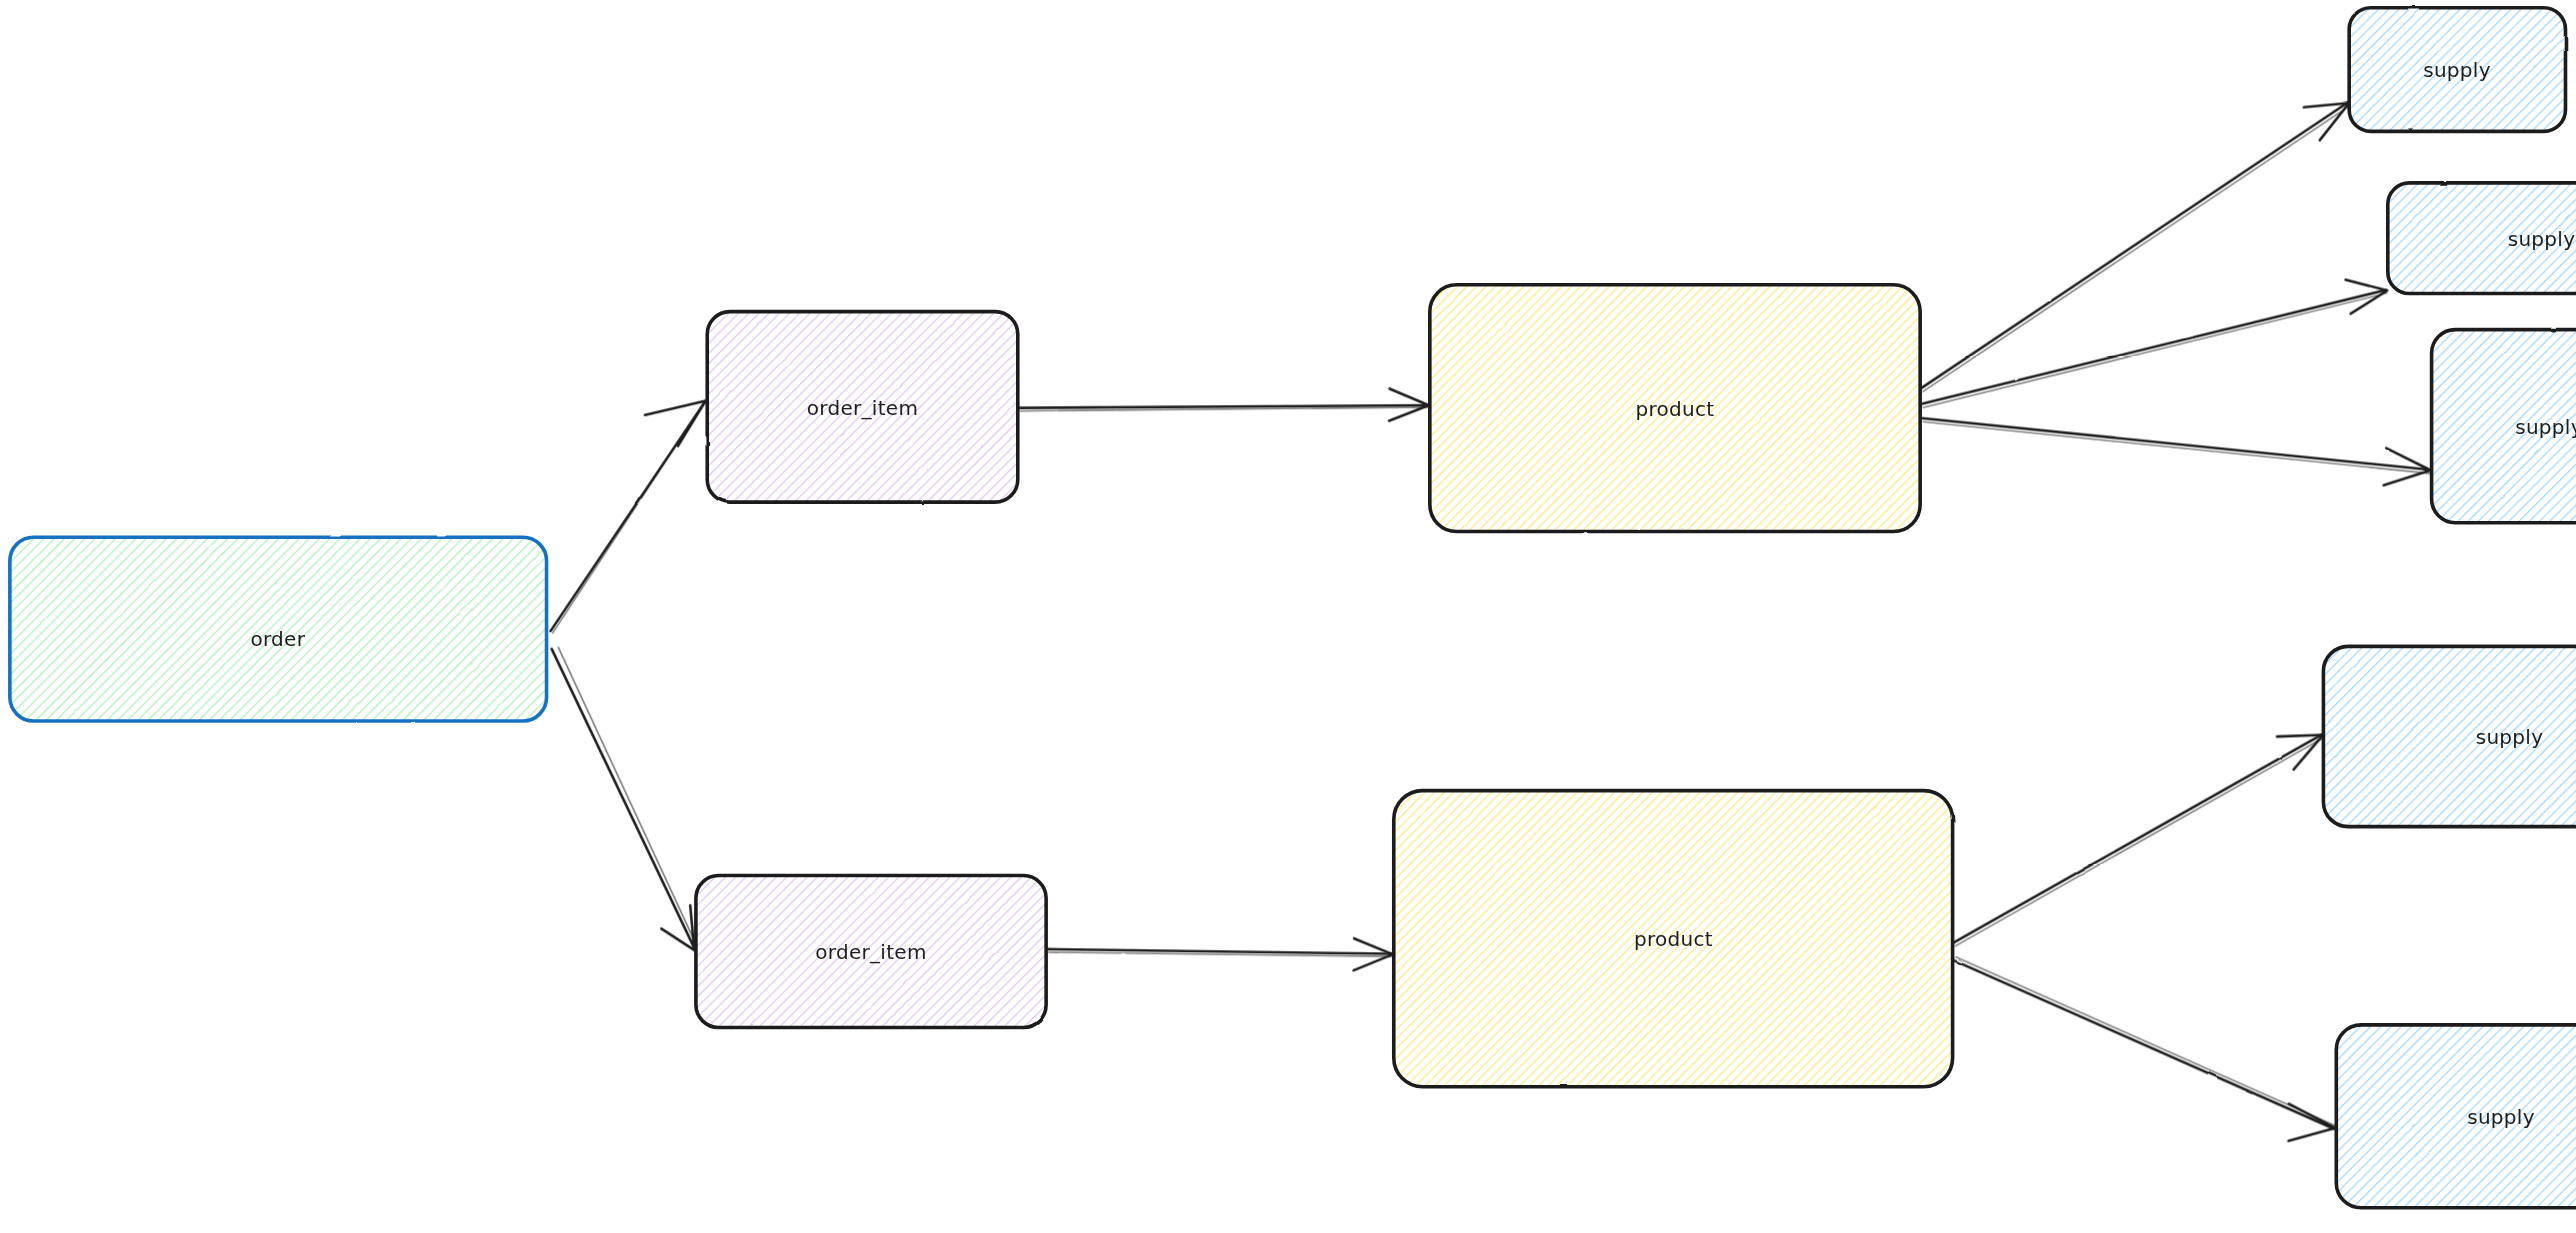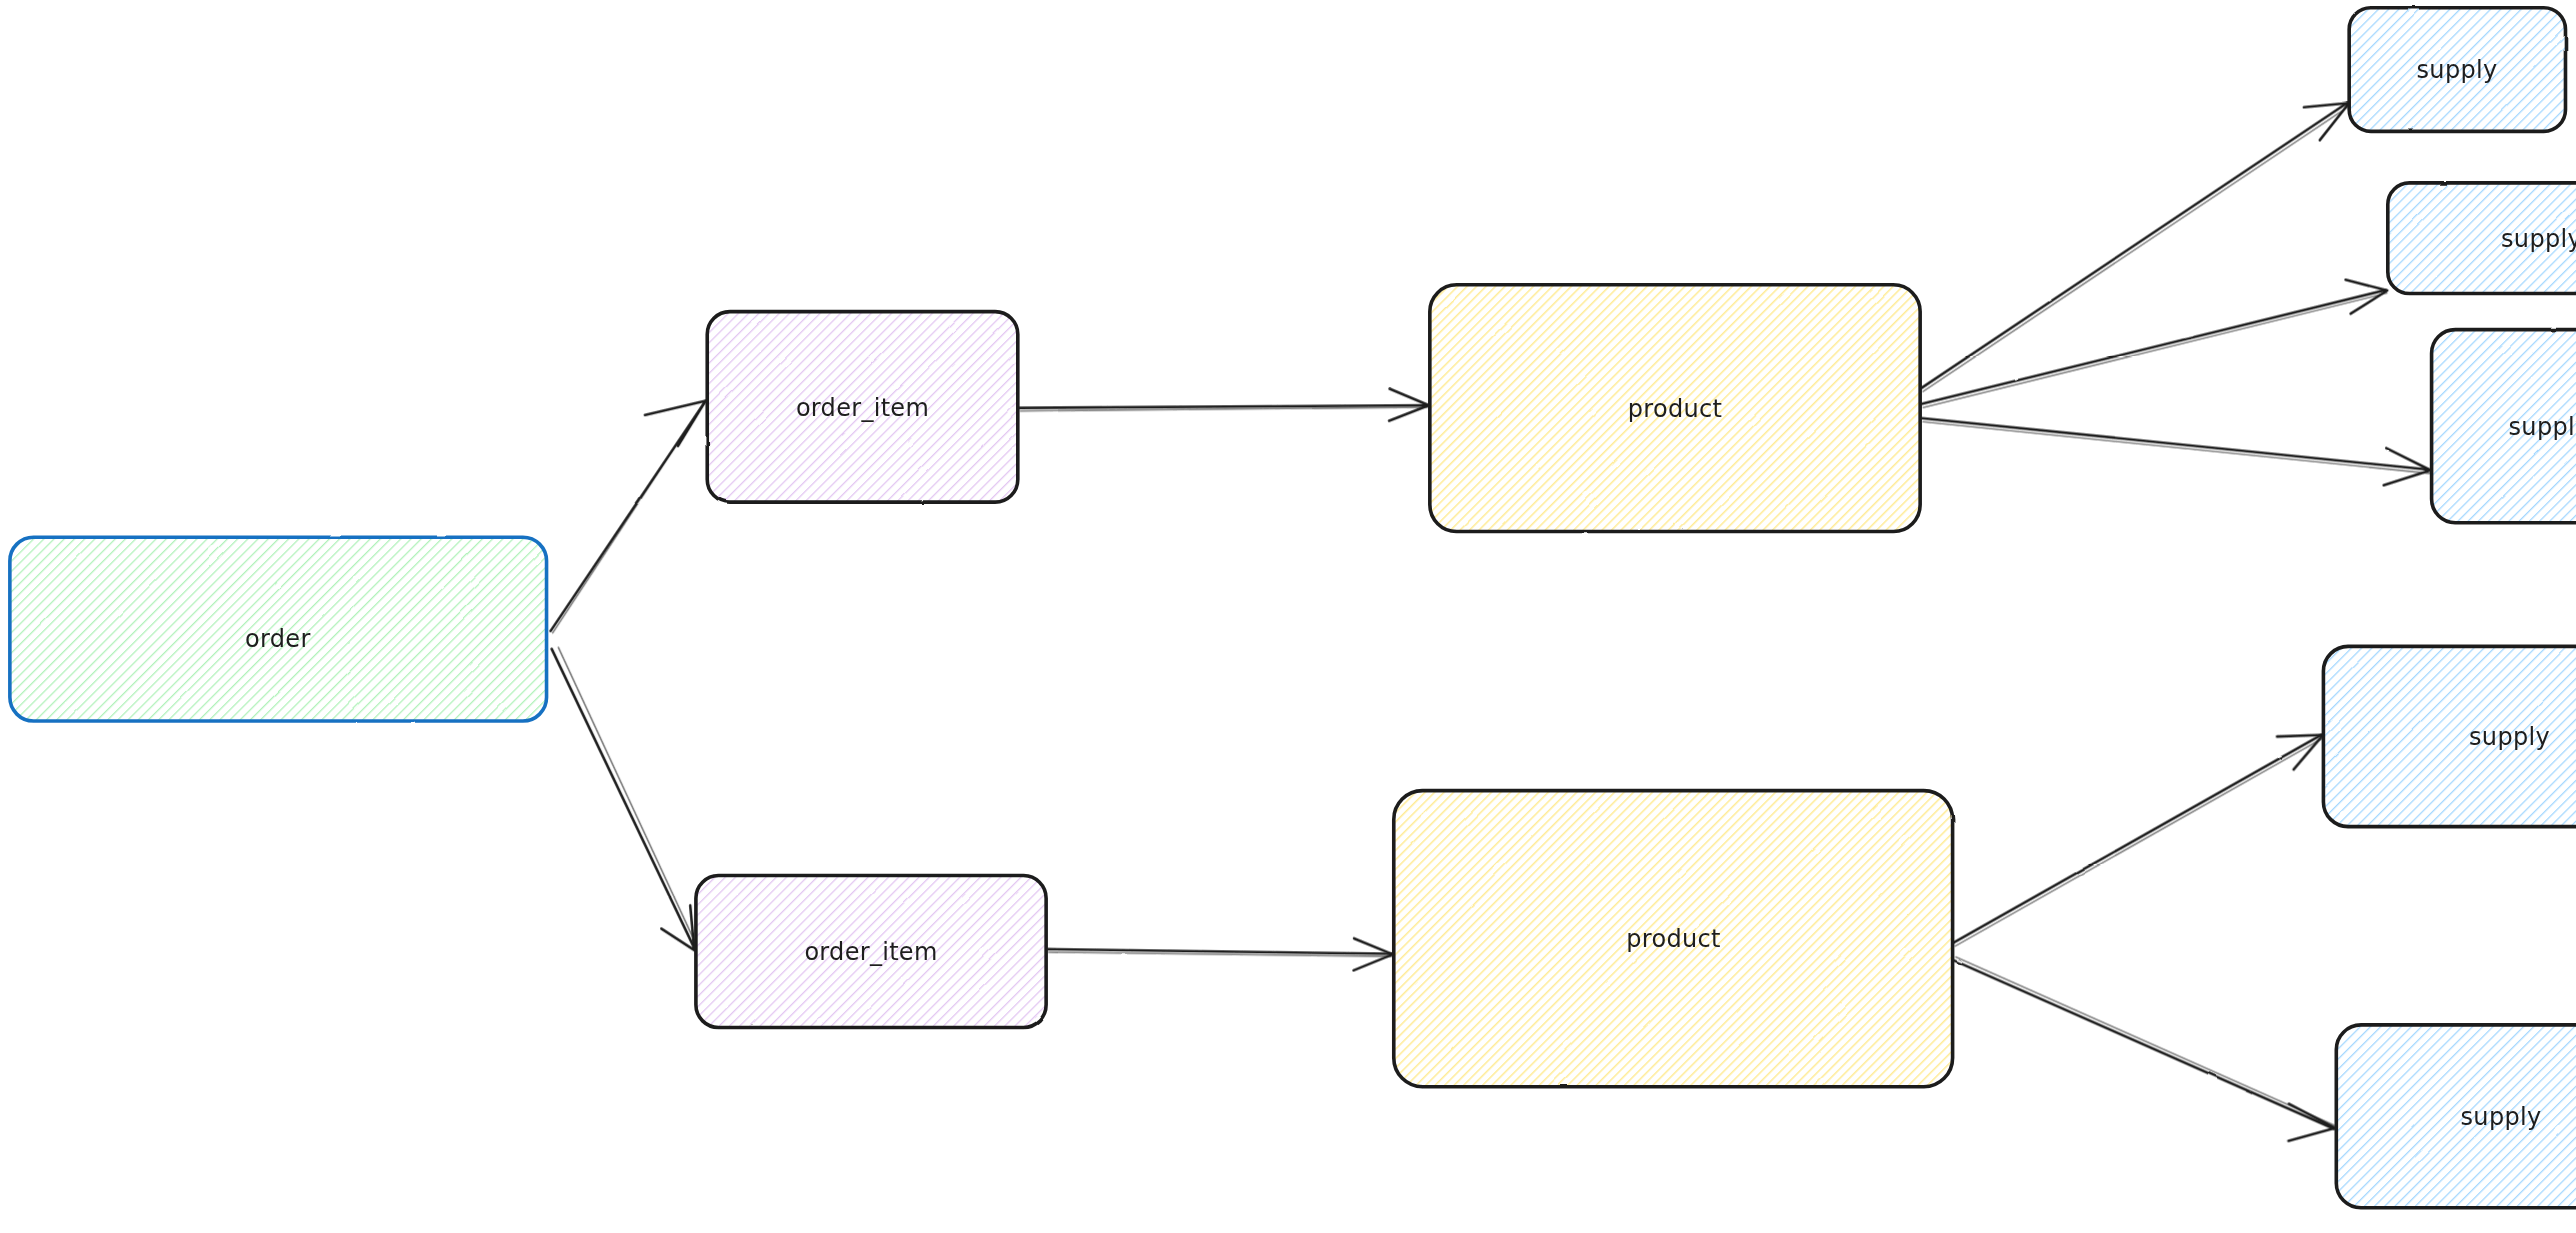--- a/index.html
+++ b/index.html
@@ -25,21 +25,21 @@
     height: 1233px;
     display: block;
   }
   .node-label {
     position: absolute;
     display: flex;
     align-items: center;
     justify-content: center;
     text-align: center;
     font-family: "DejaVu Sans", sans-serif;
-    font-size: 24px;
+    font-size: 20px;
     font-weight: 400;
     color: #1e1e1e;
     letter-spacing: 0.3px;
     pointer-events: none;
     white-space: nowrap;
   }
 </style>
 </head>
 <body>
 

